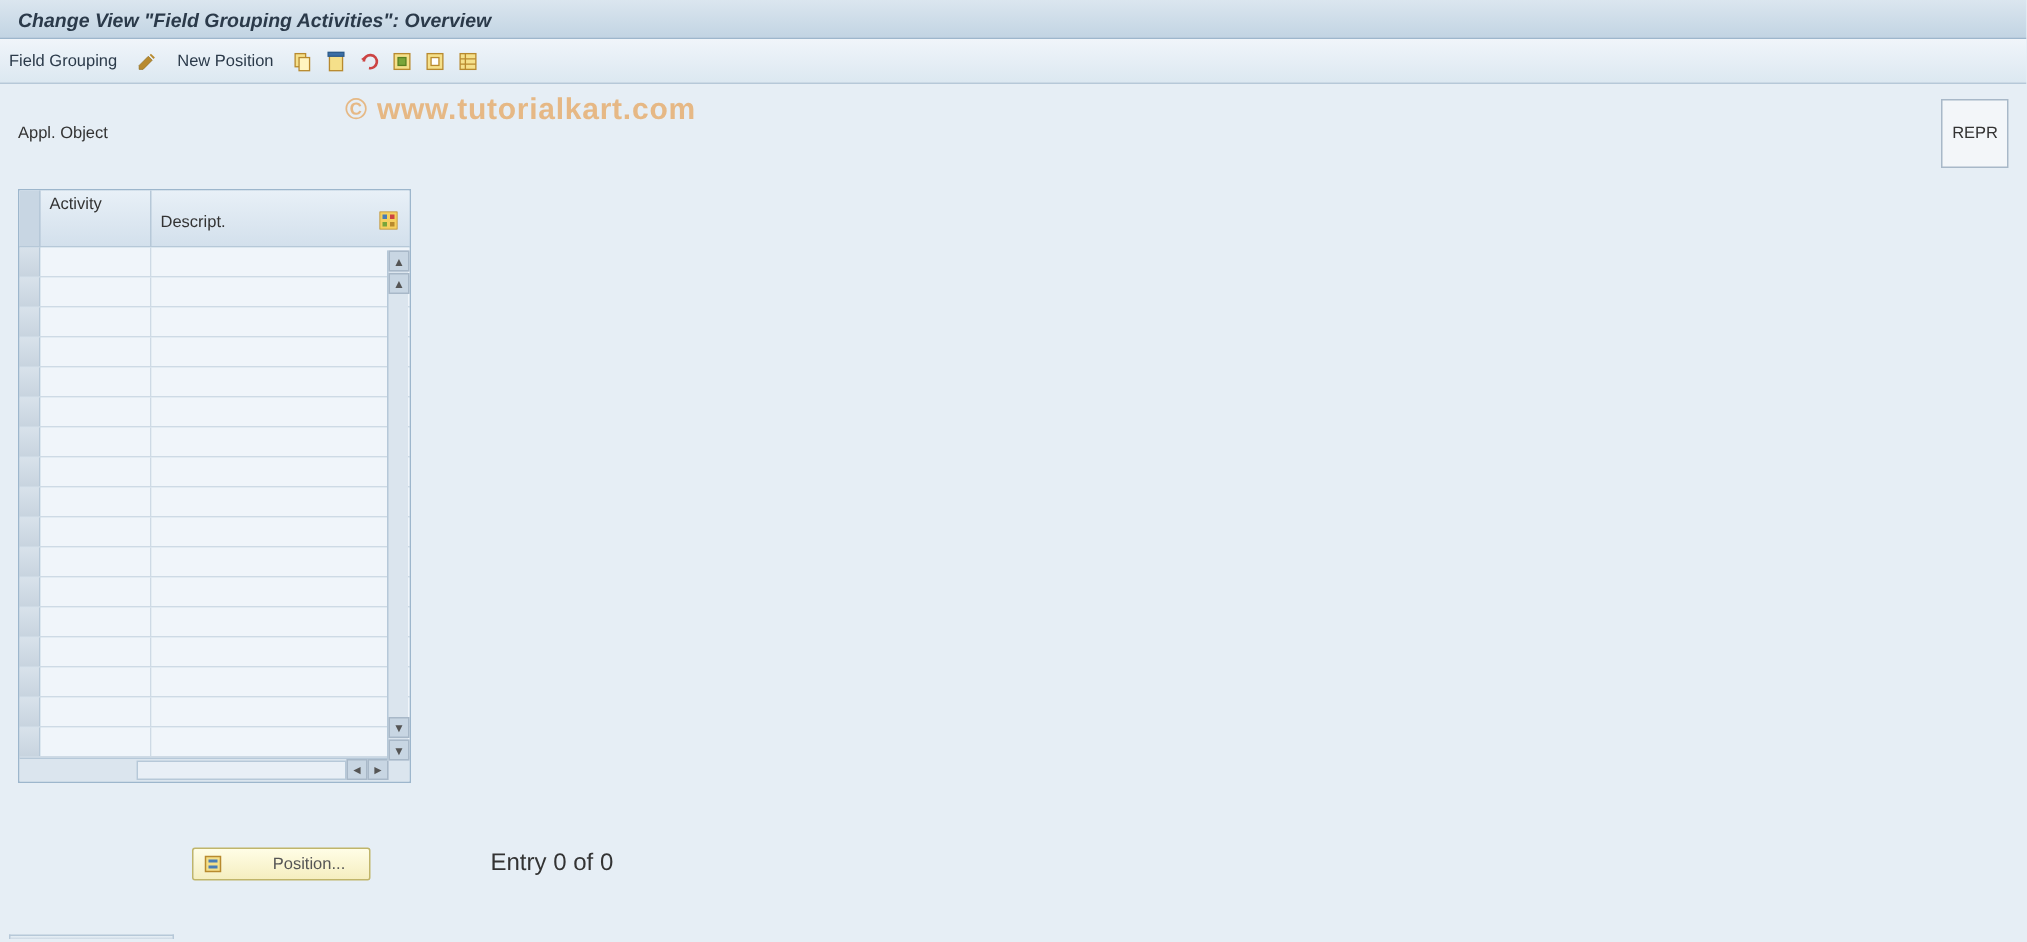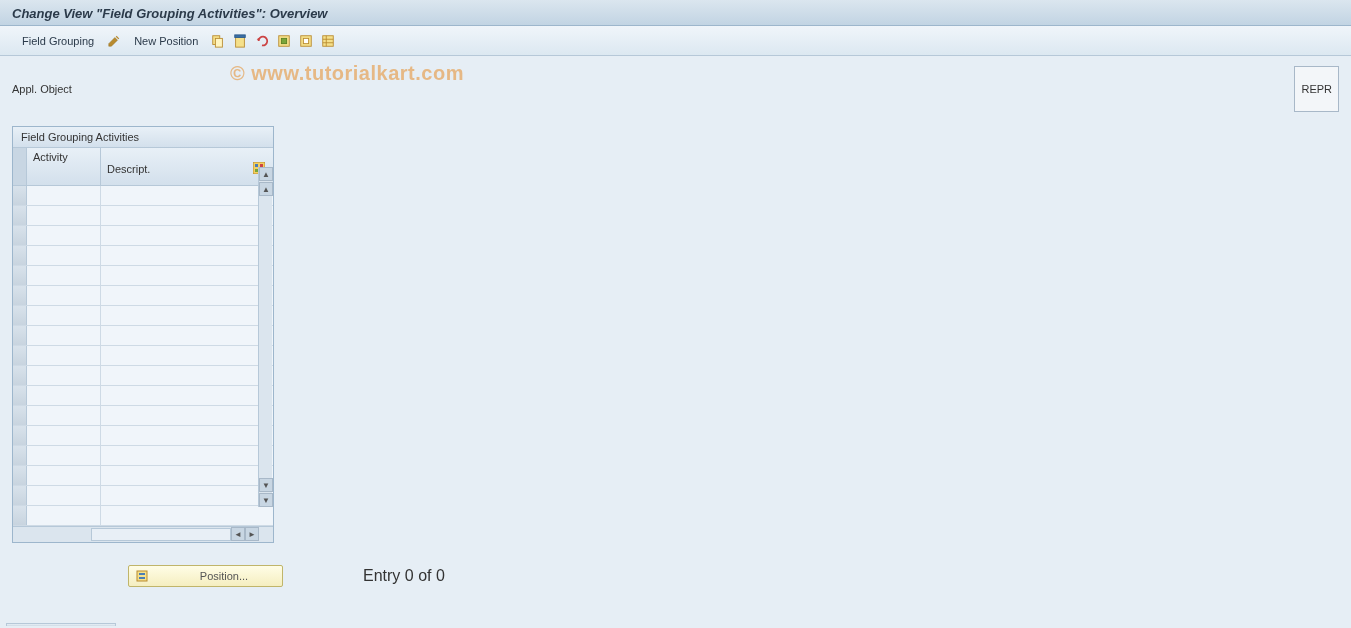--- a/index.html
+++ b/index.html
@@ -21,21 +21,21 @@
     }
     .title-bar h1 {
       font-size: 13px;
       font-weight: bold;
       font-style: italic;
       color: #2b3a4a;
     }
     .toolbar {
       background: linear-gradient(#f0f5fa, #dce8f1);
       border-bottom: 1px solid #b6c8d8;
-      padding: 4px 16px;
+      padding: 4px 0;
       height: 30px;
       display: flex;
       align-items: center;
       gap: 6px;
     }
     .toolbar-button {
       background: transparent;
       border: none;
       padding: 2px 6px;
       font-size: 11px;
@@ -162,21 +162,21 @@
     }
     .footer-row {
       position: absolute;
       left: 128px;
       top: 565px;
       display: flex;
       align-items: center;
       gap: 80px;
     }
     .position-button {
-      width: 155px;
+      width: 119px;
       height: 22px;
       background: linear-gradient(#fffde6, #f5eec0);
       border: 1px solid #c0b56a;
       border-radius: 2px;
       display: flex;
       align-items: center;
       padding: 0 6px;
       gap: 23px;
       cursor: pointer;
       font-size: 11px;
@@ -272,21 +272,20 @@
 </div>
 
 <div class="content-area">
 
   <div class="field-row">
     <span class="field-label">Appl. Object</span>
     <span class="field-value">REPR</span>
   </div>
 
   <div class="table-container" style="position:relative;">
-    <div class="table-title">Field Grouping Activities</div>
     <div class="table-header">
       <div class="col-select"></div>
       <div class="col-activity">Activity</div>
       <div class="col-descript">
         <span>Descript.</span>
         <span class="table-config-icon">
           <svg width="12" height="12" viewBox="0 0 12 12">
               <rect x="0" y="0" width="12" height="12" fill="#f5d060" stroke="#b88a2e"></rect>
               <rect x="2" y="2" width="3" height="3" fill="#4a7db5"></rect>
               <rect x="7" y="2" width="3" height="3" fill="#c44"></rect>

